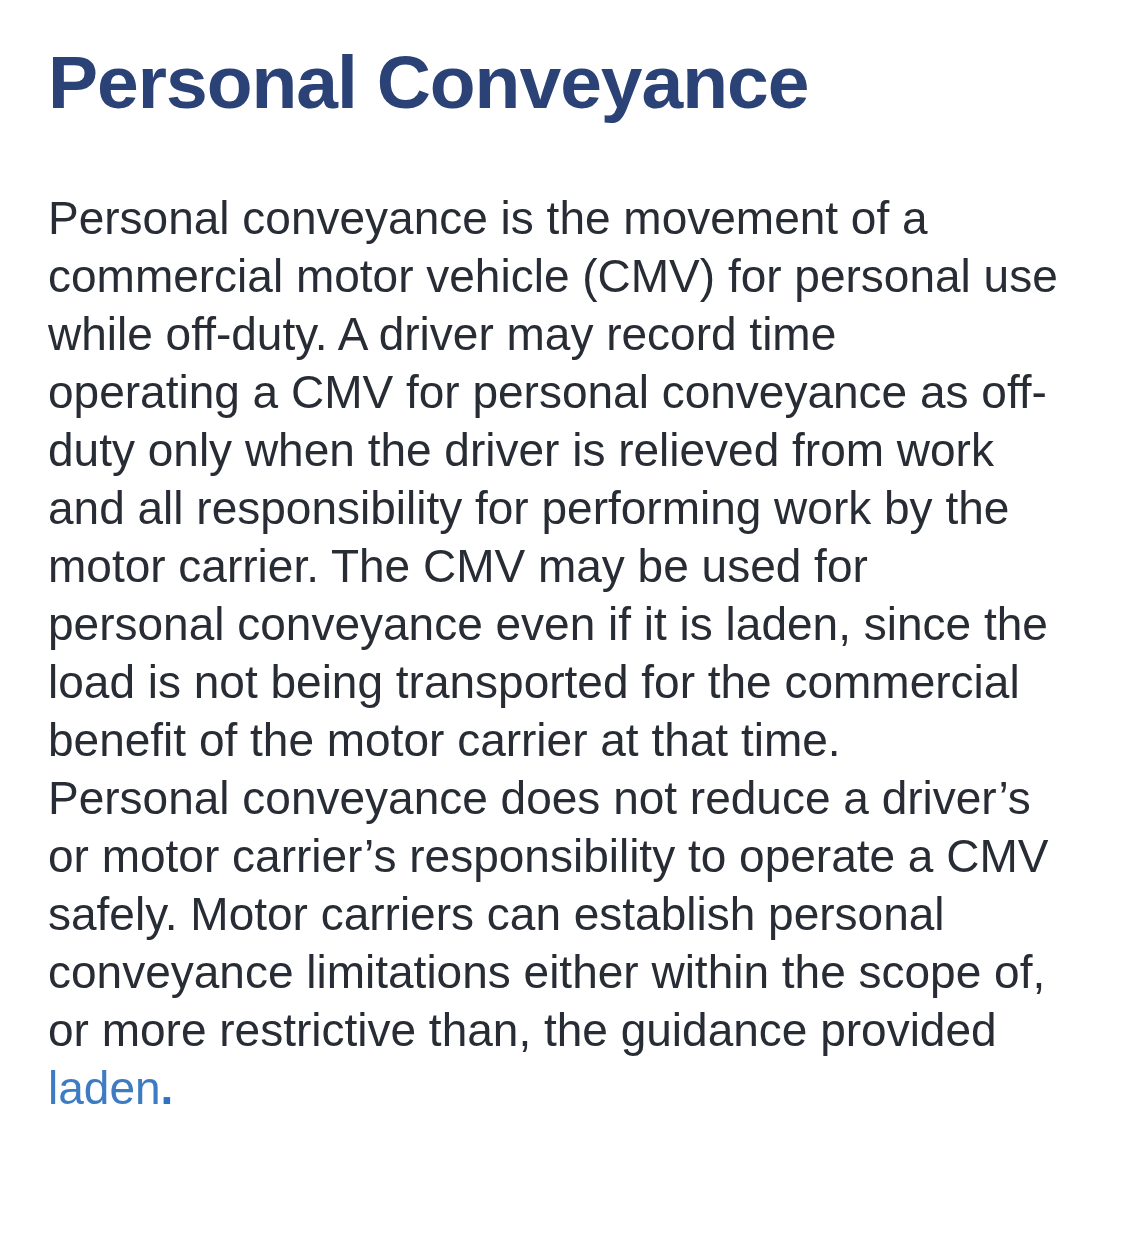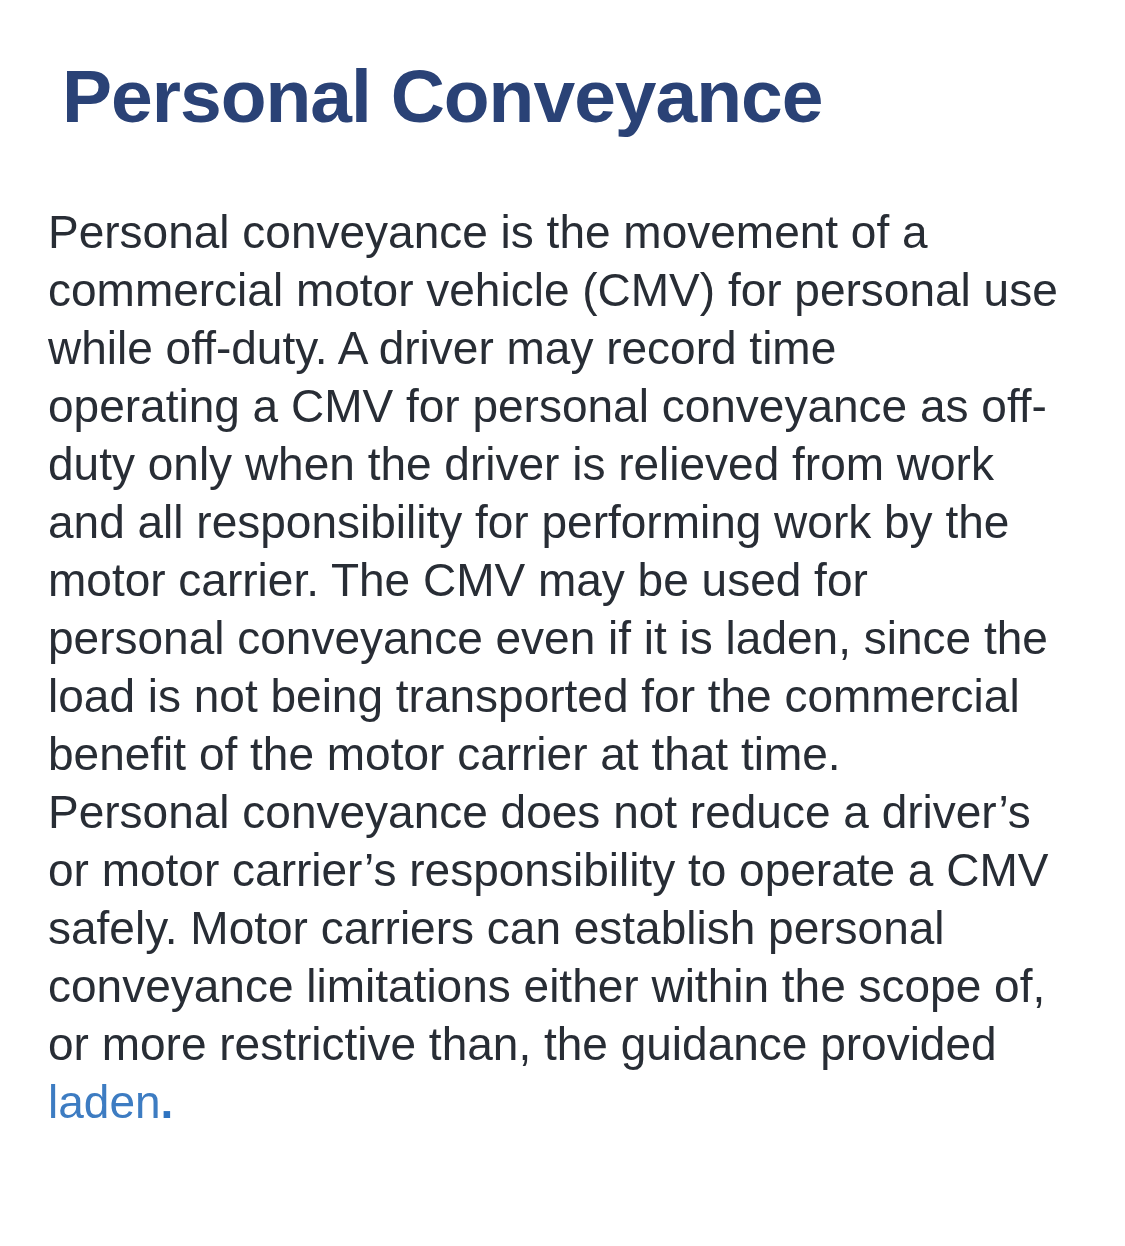--- a/index.html
+++ b/index.html
@@ -11,21 +11,21 @@
     height: 1246px;
     background: var(--background, #ffffff);
     font-family: "Liberation Sans", "DejaVu Sans", sans-serif;
     overflow: hidden;
   }
   .content {
     padding: 39px 48px 0 48px;
     box-sizing: border-box;
   }
   .page-title {
-    margin: 14px;
+    margin: 0;
     font-weight: 700;
     font-size: 75px;
     line-height: 1.15;
     letter-spacing: -1px;
     color: var(--heading, #2a4276);
   }
   .body-paragraph {
     margin: 64px 0 0 0;
     font-size: 46px;
     line-height: 58px;

